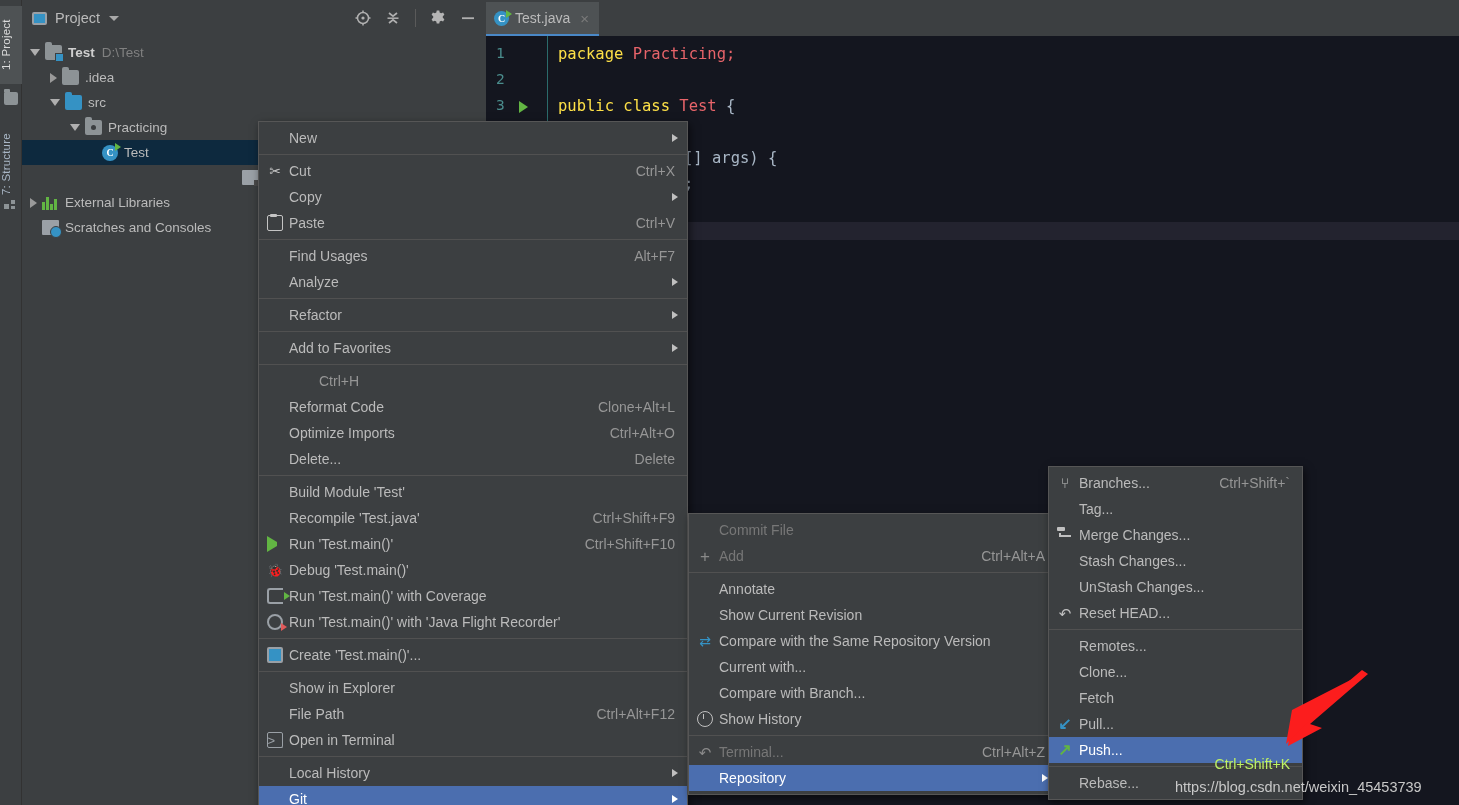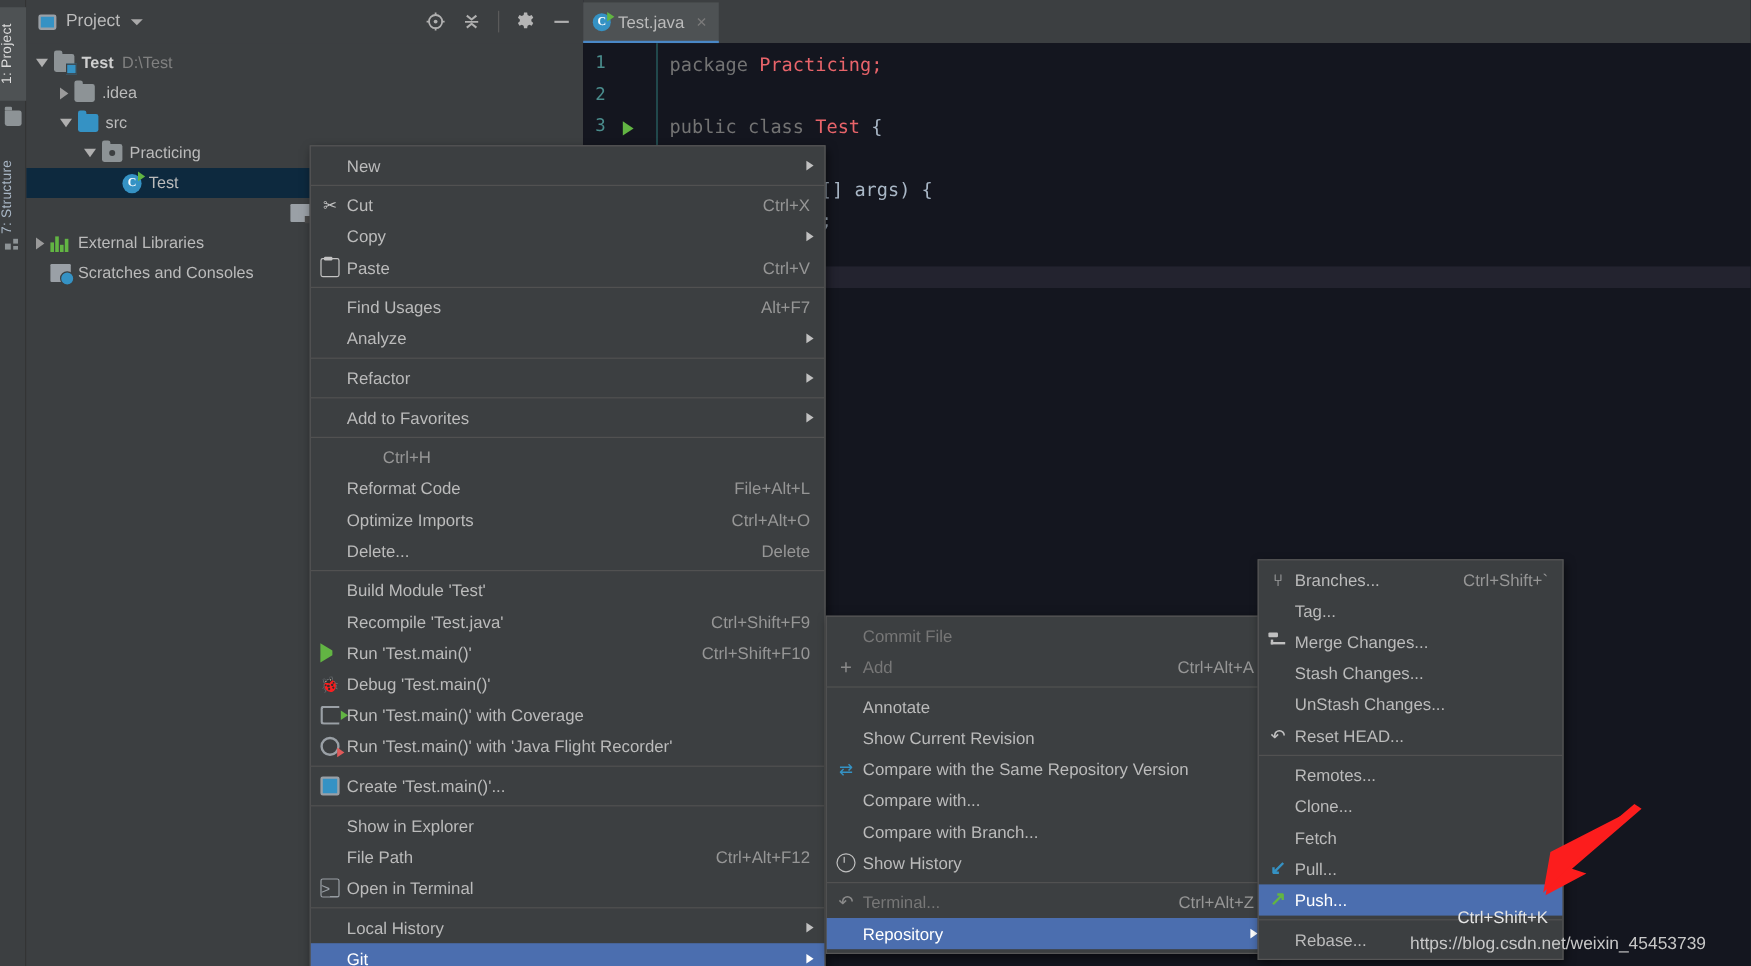--- a/index.html
+++ b/index.html
@@ -120,42 +120,42 @@
   .code-area { position: absolute; left:0; top:36px; right:0; bottom:0; background:#14161f; }
   .gutter { position:absolute; left:0; top:0; width:62px; bottom:0; background:#14161f;
     border-right:1px solid #2b6b6b; }
   .lnum { position:absolute; left:10px; font-size:14.5px; color:#4a8c8c;
     font-family:"DejaVu Sans Mono", monospace; }
   .runmark { position:absolute; left:33px; width:0;height:0;
     border-top:6px solid transparent;border-bottom:6px solid transparent;
     border-left:9px solid #62b543; }
   .codeline { position:absolute; left:72px; font-size:15.5px; white-space:pre;
     font-family:"DejaVu Sans Mono", monospace; }
-  .k { color:#737373; }      
+  .k { color:#fde047; }      
   .cls { color:#e8646a; }     
   .pl { color:#a9b7c6; }      
   .str { color:#d16be5; }     
   .fld { color:#b05ce0; font-style:italic; }
   .caretline { position:absolute; left:62px; right:0; height:18px; background:#23232f; }
 
   
   .menu {
     position: absolute; background: #3c3f41; border: 1px solid #565656;
     color: #bbbbbb; font-size: 14px; padding: 3px 0;
     box-shadow: 2px 3px 8px rgba(0,0,0,0.55);
   }
   .mi {
     position: relative; height: 26px; display: flex; align-items: center;
     padding-left: 30px; padding-right: 12px; white-space: nowrap;
   }
   .mi.sel { background: #4b6eaf; color: #ffffff; }
   .mi.disabled { color: #777777; }
   .mi .lbl { flex: 1 1 auto; }
   .mi .acc { color: #969696; margin-left: 30px; }
-  .mi.sel .acc { color: #e5e5e5; margin-top: 28px; }
+  .mi.sel .acc { color: #bef264; margin-top: 28px; }
   .mi .arrow {
     position:absolute; right: 9px; width:0;height:0;
     border-top:4.5px solid transparent; border-bottom:4.5px solid transparent;
     border-left:6.5px solid #c0c0c0;
   }
   .mi.sel .arrow { border-left-color: #ffffff; }
   .msep { height: 1px; background: #515151; margin: 3px 0; }
   .mi .mico { position: absolute; left: 8px; width: 16px; height: 16px;
               display:flex; align-items:center; justify-content:center;
               font-size: 13px; line-height: 1; }
@@ -387,21 +387,21 @@
       <span class="lbl">Add to Favorites</span>
       <span class="arrow"></span>
     </div>
     <div class="msep"></div>
 
     <div class="mi">
       <span class="acc">Ctrl+H</span>
     </div>
     <div class="mi">
       <span class="lbl">Reformat Code</span>
-      <span class="acc">File+Alt+L</span>
+      <span class="acc">Clone+Alt+L</span>
     </div>
     <div class="mi">
       <span class="lbl">Optimize Imports</span>
       <span class="acc">Ctrl+Alt+O</span>
     </div>
     <div class="mi">
       <span class="lbl">Delete...</span>
       <span class="acc">Delete</span>
     </div>
     <div class="msep"></div>
@@ -478,21 +478,21 @@
       <span class="lbl">Annotate</span>
     </div>
     <div class="mi">
       <span class="lbl">Show Current Revision</span>
     </div>
     <div class="mi">
       <span class="mico i-compare"></span>
       <span class="lbl">Compare with the Same Repository Version</span>
     </div>
     <div class="mi">
-      <span class="lbl">Compare with...</span>
+      <span class="lbl">Current with...</span>
     </div>
     <div class="mi">
       <span class="lbl">Compare with Branch...</span>
     </div>
     <div class="mi">
       <span class="mico i-clock"></span>
       <span class="lbl">Show History</span>
     </div>
     <div class="msep"></div>
 

